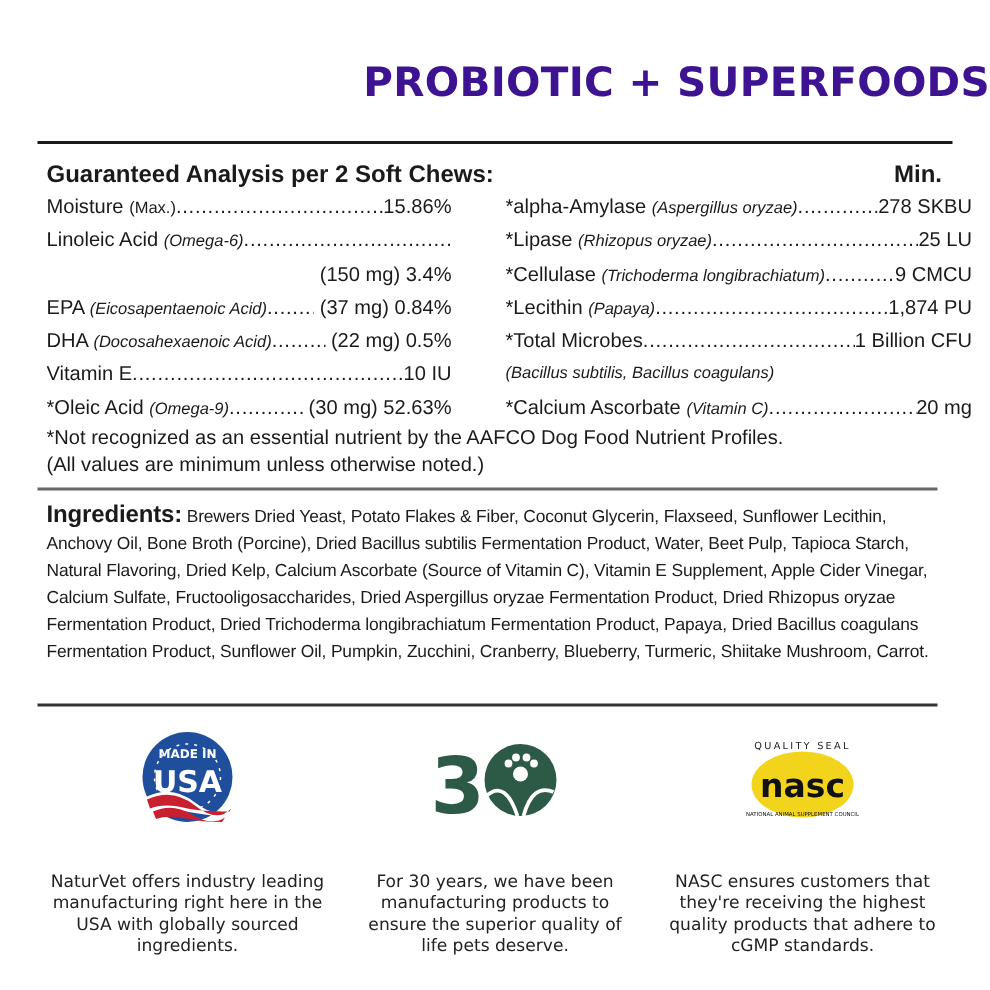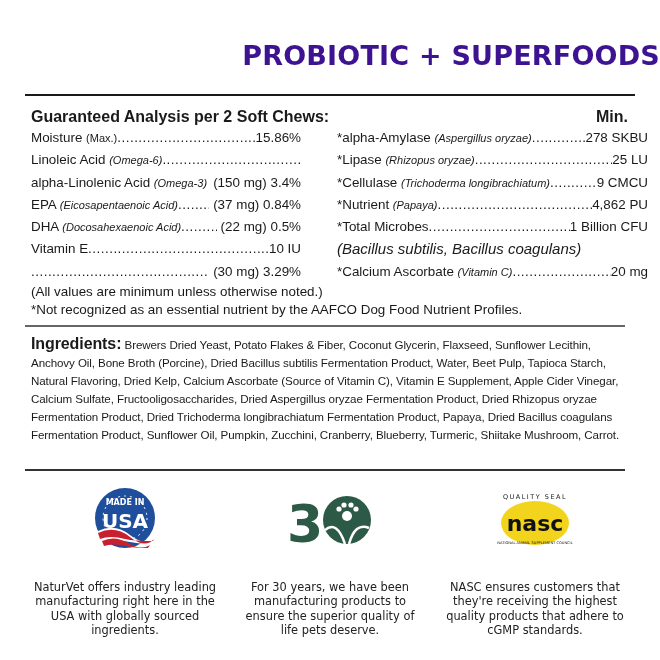--- a/index.html
+++ b/index.html
@@ -22,21 +22,21 @@
   }
   .col { position: absolute; top: 127px; font-size: 13.4px; line-height: 22.3px; }
   .col.left { left: 31px; width: 270px; }
   .col.right { left: 316px; width: 311px; margin-left: 21px; }
   .row { display: flex; white-space: nowrap; overflow: hidden; height: 22.3px; }
   .row .name { flex: 0 0 auto; }
   .row .name i { font-size: 11px; }
   .row .dots { flex: 1 1 auto; overflow: hidden; white-space: nowrap; color: #1a1a1a; letter-spacing: 0.5px; }
   .row .dots::before { content: "...................................................................................................."; }
   .row .val { flex: 0 0 auto; text-align: right; }
-  .row.sub { font-size: 15px; font-style: italic; }
+  .row.sub { font-size: 11px; font-style: italic; }
 
   .notes { position: absolute; top: 283px; left: 31px; font-size: 13.4px; line-height: 18px; }
 
   .ingredients {
     position: absolute; top: 335px; left: 31px; width: 605px;
     font-size: 11.6px; line-height: 18px; letter-spacing: -0.1px;
   }
   .ingredients .label { font-weight: bold; font-size: 16px; }
 
   .badges { position: absolute; top: 480px; left: 0; width: 524px; height: 170px; }
@@ -65,84 +65,84 @@
   <div class="row">
     <span class="name"><span>Moisture</span> <span style="font-size:11px">(Max.)</span></span>
     <span class="dots"></span>
     <span class="val">15.86%</span>
   </div>
   <div class="row">
     <span class="name"><span>Linoleic Acid</span> <i>(Omega-6)</i></span>
     <span class="dots"></span>
   </div>
   <div class="row">
-    <span class="name"><span>alpha-Linolenic Acid</span> <i>(Omega-3)</i></span>
     <span class="dots" style="visibility:hidden"></span>
     <span class="val"><span>(150 mg)</span> <span>3.4%</span></span>
   </div>
   <div class="row">
     <span class="name"><span>EPA</span> <i>(Eicosapentaenoic Acid)</i></span>
     <span class="dots"></span>
     <span class="val">&nbsp;<span>(37 mg)</span> <span>0.84%</span></span>
   </div>
   <div class="row">
     <span class="name"><span>DHA</span> <i>(Docosahexaenoic Acid)</i></span>
     <span class="dots"></span>
     <span class="val">&nbsp;<span>(22 mg)</span> <span>0.5%</span></span>
   </div>
   <div class="row">
     <span class="name">Vitamin E</span>
     <span class="dots"></span>
     <span class="val">10 IU</span>
   </div>
   <div class="row">
+    <span class="name"><span>*Oleic Acid</span> <i>(Omega-9)</i></span>
     <span class="dots"></span>
-    <span class="val">&nbsp;<span>(30 mg)</span> <span>3.29%</span></span>
+    <span class="val">&nbsp;<span>(30 mg)</span> <span>52.63%</span></span>
   </div>
 </div>
 
 <div class="col right">
   <div class="row">
     <span class="name"><span>*alpha-Amylase</span> <i>(Aspergillus oryzae)</i></span>
     <span class="dots"></span>
     <span class="val">278 SKBU</span>
   </div>
   <div class="row">
     <span class="name"><span>*Lipase</span> <i>(Rhizopus oryzae)</i></span>
     <span class="dots"></span>
     <span class="val">25 LU</span>
   </div>
   <div class="row">
     <span class="name"><span>*Cellulase</span> <i>(Trichoderma longibrachiatum)</i></span>
     <span class="dots"></span>
     <span class="val">9 CMCU</span>
   </div>
   <div class="row">
-    <span class="name"><span>*Nutrient</span> <i>(Papaya)</i></span>
+    <span class="name"><span>*Lecithin</span> <i>(Papaya)</i></span>
     <span class="dots"></span>
-    <span class="val">4,862 PU</span>
+    <span class="val">1,874 PU</span>
   </div>
   <div class="row">
     <span class="name">*Total Microbes</span>
     <span class="dots"></span>
     <span class="val">1 Billion CFU</span>
   </div>
   <div class="row sub">
     <span class="name">(Bacillus subtilis, Bacillus coagulans)</span>
   </div>
   <div class="row">
     <span class="name"><span>*Calcium Ascorbate</span> <i>(Vitamin C)</i></span>
     <span class="dots"></span>
     <span class="val">20 mg</span>
   </div>
 </div>
 
 <div class="notes">
+  <div>*Not recognized as an essential nutrient by the AAFCO Dog Food Nutrient Profiles.</div>
   <div>(All values are minimum unless otherwise noted.)</div>
-  <div>*Not recognized as an essential nutrient by the AAFCO Dog Food Nutrient Profiles.</div>
 </div>
 
 <div class="rule r2"></div>
 
 <div class="ingredients">
   <span class="label">Ingredients:</span>
   <span>Brewers Dried Yeast, Potato Flakes &amp; Fiber, Coconut Glycerin, Flaxseed, Sunflower Lecithin, Anchovy Oil, Bone Broth (Porcine), Dried Bacillus subtilis Fermentation Product, Water, Beet Pulp, Tapioca Starch, Natural Flavoring, Dried Kelp, Calcium Ascorbate (Source of Vitamin C), Vitamin E Supplement, Apple Cider Vinegar, Calcium Sulfate, Fructooligosaccharides, Dried Aspergillus oryzae Fermentation Product, Dried Rhizopus oryzae Fermentation Product, Dried Trichoderma longibrachiatum Fermentation Product, Papaya, Dried Bacillus coagulans Fermentation Product, Sunflower Oil, Pumpkin, Zucchini, Cranberry, Blueberry, Turmeric, Shiitake Mushroom, Carrot.</span>
 </div>
 
 <div class="rule r3"></div>

